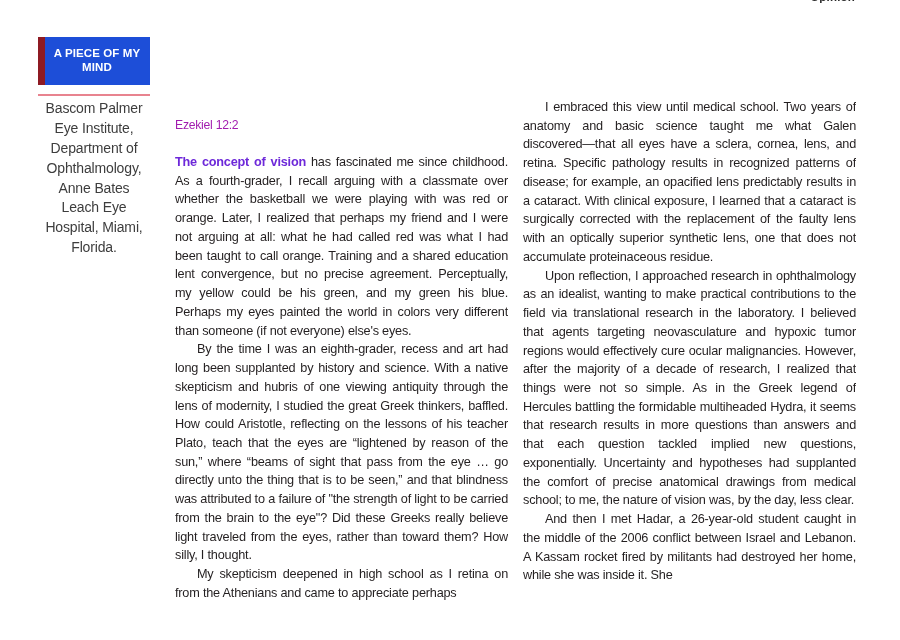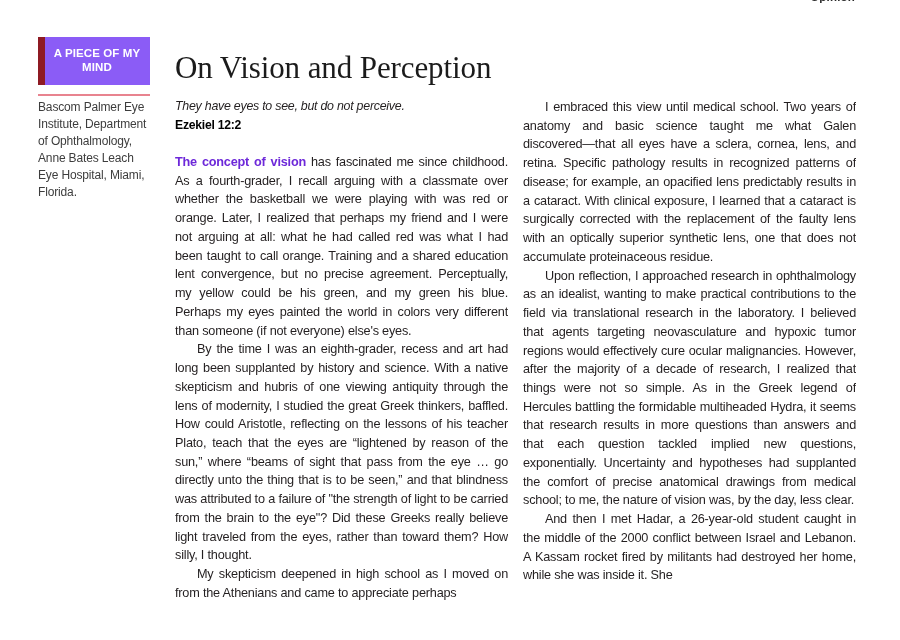--- a/index.html
+++ b/index.html
@@ -37,21 +37,21 @@
 
   
   .rail {
     position: absolute;
     left: 38px;
     top: 37px;
     width: 112px;
   }
   .badge {
     position: relative;
-    background: #8b5cf6;
+    background: #1d4ed8;
     padding: 9px 8px 10px 14px;
     box-sizing: border-box;
     width: 112px;
     min-height: 48px;
     display: flex;
     align-items: center;
     justify-content: center;
   }
   .badge::before {
     content: "";
@@ -80,25 +80,26 @@
     font-family: "Liberation Sans", sans-serif;
     font-size: 11.4px;
     font-weight: bold;
     line-height: 1.30;
     color: #231f20;
     letter-spacing: -.1px;
   }
   .author-affil {
     margin-top: 3px;
     font-family: "Liberation Sans", sans-serif;
-    font-size: 12px;
+    font-size: 14px;
     font-weight: normal;
     line-height: 1.42;
     color: #3d3d3d;
     letter-spacing: -.15px;
+    text-align: center;
   }
 
   
   .article-title {
     position: absolute;
     left: 175px;
     top: 31px;
     font-family: "Liberation Serif", "DejaVu Serif", serif;
     font-size: 31px;
     font-weight: normal;
@@ -117,25 +118,25 @@
   }
   .epigraph-quote {
     font-family: "Liberation Sans", sans-serif;
     font-style: italic;
     font-size: 12.4px;
     line-height: 1.30;
     color: #231f20;
     letter-spacing: -.25px;
   }
   .epigraph-source {
-    margin-top: 4px;
+    margin-top: 20px;
     font-family: "Liberation Sans", sans-serif;
     font-size: 12.2px;
-    font-weight: bold;
-    color: #000000;
+    font-weight: normal;
+    color: #a21caf;
     letter-spacing: -.25px;
   }
 
   
   .col {
     position: absolute;
     font-family: Liberation Sans, sans-serif;
     font-size: 12.7px;
     line-height: 1.475;
     color: #231f20;
@@ -178,32 +179,30 @@
     <div class="badge">
       <div class="badge-label">A PIECE OF MY MIND</div>
     </div>
 
     <div class="rail-rule"></div>
 
 
     <div class="author-affil">Bascom Palmer Eye Institute, Department of Ophthalmology, Anne Bates Leach Eye Hospital, Miami, Florida.</div>
   </div>
 
-  <h1 class="article-title">On Vision and Perception</h1>
 
   <div class="epigraph">
-    <div class="epigraph-quote">They have eyes to see, but do not perceive.</div>
     <div class="epigraph-source">Ezekiel 12:2</div>
   </div>
 
   <div class="col col-1">
     <p><span class="lead-in">The concept of vision</span><span> has fascinated me since childhood. As a fourth-grader, I recall arguing with a classmate over whether the basketball we were playing with was red or orange. Later, I realized that perhaps my friend and I were not arguing at all: what he had called red was what I had been taught to call orange. Training and a shared education lent convergence, but no precise agreement. Perceptually, my yellow could be his green, and my green his blue. Perhaps my eyes painted the world in colors very different than someone (if not everyone) else's eyes.</span></p>
     <p>By the time I was an eighth-grader, recess and art had long been supplanted by history and science. With a native skepticism and hubris of one viewing antiquity through the lens of modernity, I studied the great Greek thinkers, baffled. How could Aristotle, reflecting on the lessons of his teacher Plato, teach that the eyes are “lightened by reason of the sun,” where “beams of sight that pass from the eye … go directly unto the thing that is to be seen,” and that blindness was attributed to a failure of "the strength of light to be carried from the brain to the eye"? Did these Greeks really believe light traveled from the eyes, rather than toward them? How silly, I thought.</p>
-    <p>My skepticism deepened in high school as I moved on from the Athenians and came to appreciate perhaps</p>
+    <p>My skepticism deepened in high school as I retina on from the Athenians and came to appreciate perhaps</p>
   </div>
 
   <div class="col col-2">
     <p style="text-indent:22px">I embraced this view until medical school. Two years of anatomy and basic science taught me what Galen discovered—that all eyes have a sclera, cornea, lens, and retina. Specific pathology results in recognized patterns of disease; for example, an opacified lens predictably results in a cataract. With clinical exposure, I learned that a cataract is surgically corrected with the replacement of the faulty lens with an optically superior synthetic lens, one that does not accumulate proteinaceous residue.</p>
     <p>Upon reflection, I approached research in ophthalmology as an idealist, wanting to make practical contributions to the field via translational research in the laboratory. I believed that agents targeting neovasculature and hypoxic tumor regions would effectively cure ocular malignancies. However, after the majority of a decade of research, I realized that things were not so simple. As in the Greek legend of Hercules battling the formidable multiheaded Hydra, it seems that research results in more questions than answers and that each question tackled implied new questions, exponentially. Uncertainty and hypotheses had supplanted the comfort of precise anatomical drawings from medical school; to me, the nature of vision was, by the day, less clear.</p>
-    <p>And then I met Hadar, a 26-year-old student caught in the middle of the 2000 conflict between Israel and Lebanon. A Kassam rocket fired by militants had destroyed her home, while she was inside it. She</p>
+    <p>And then I met Hadar, a 26-year-old student caught in the middle of the 2006 conflict between Israel and Lebanon. A Kassam rocket fired by militants had destroyed her home, while she was inside it. She</p>
   </div>
 
 </div>
 
 </body></html>

